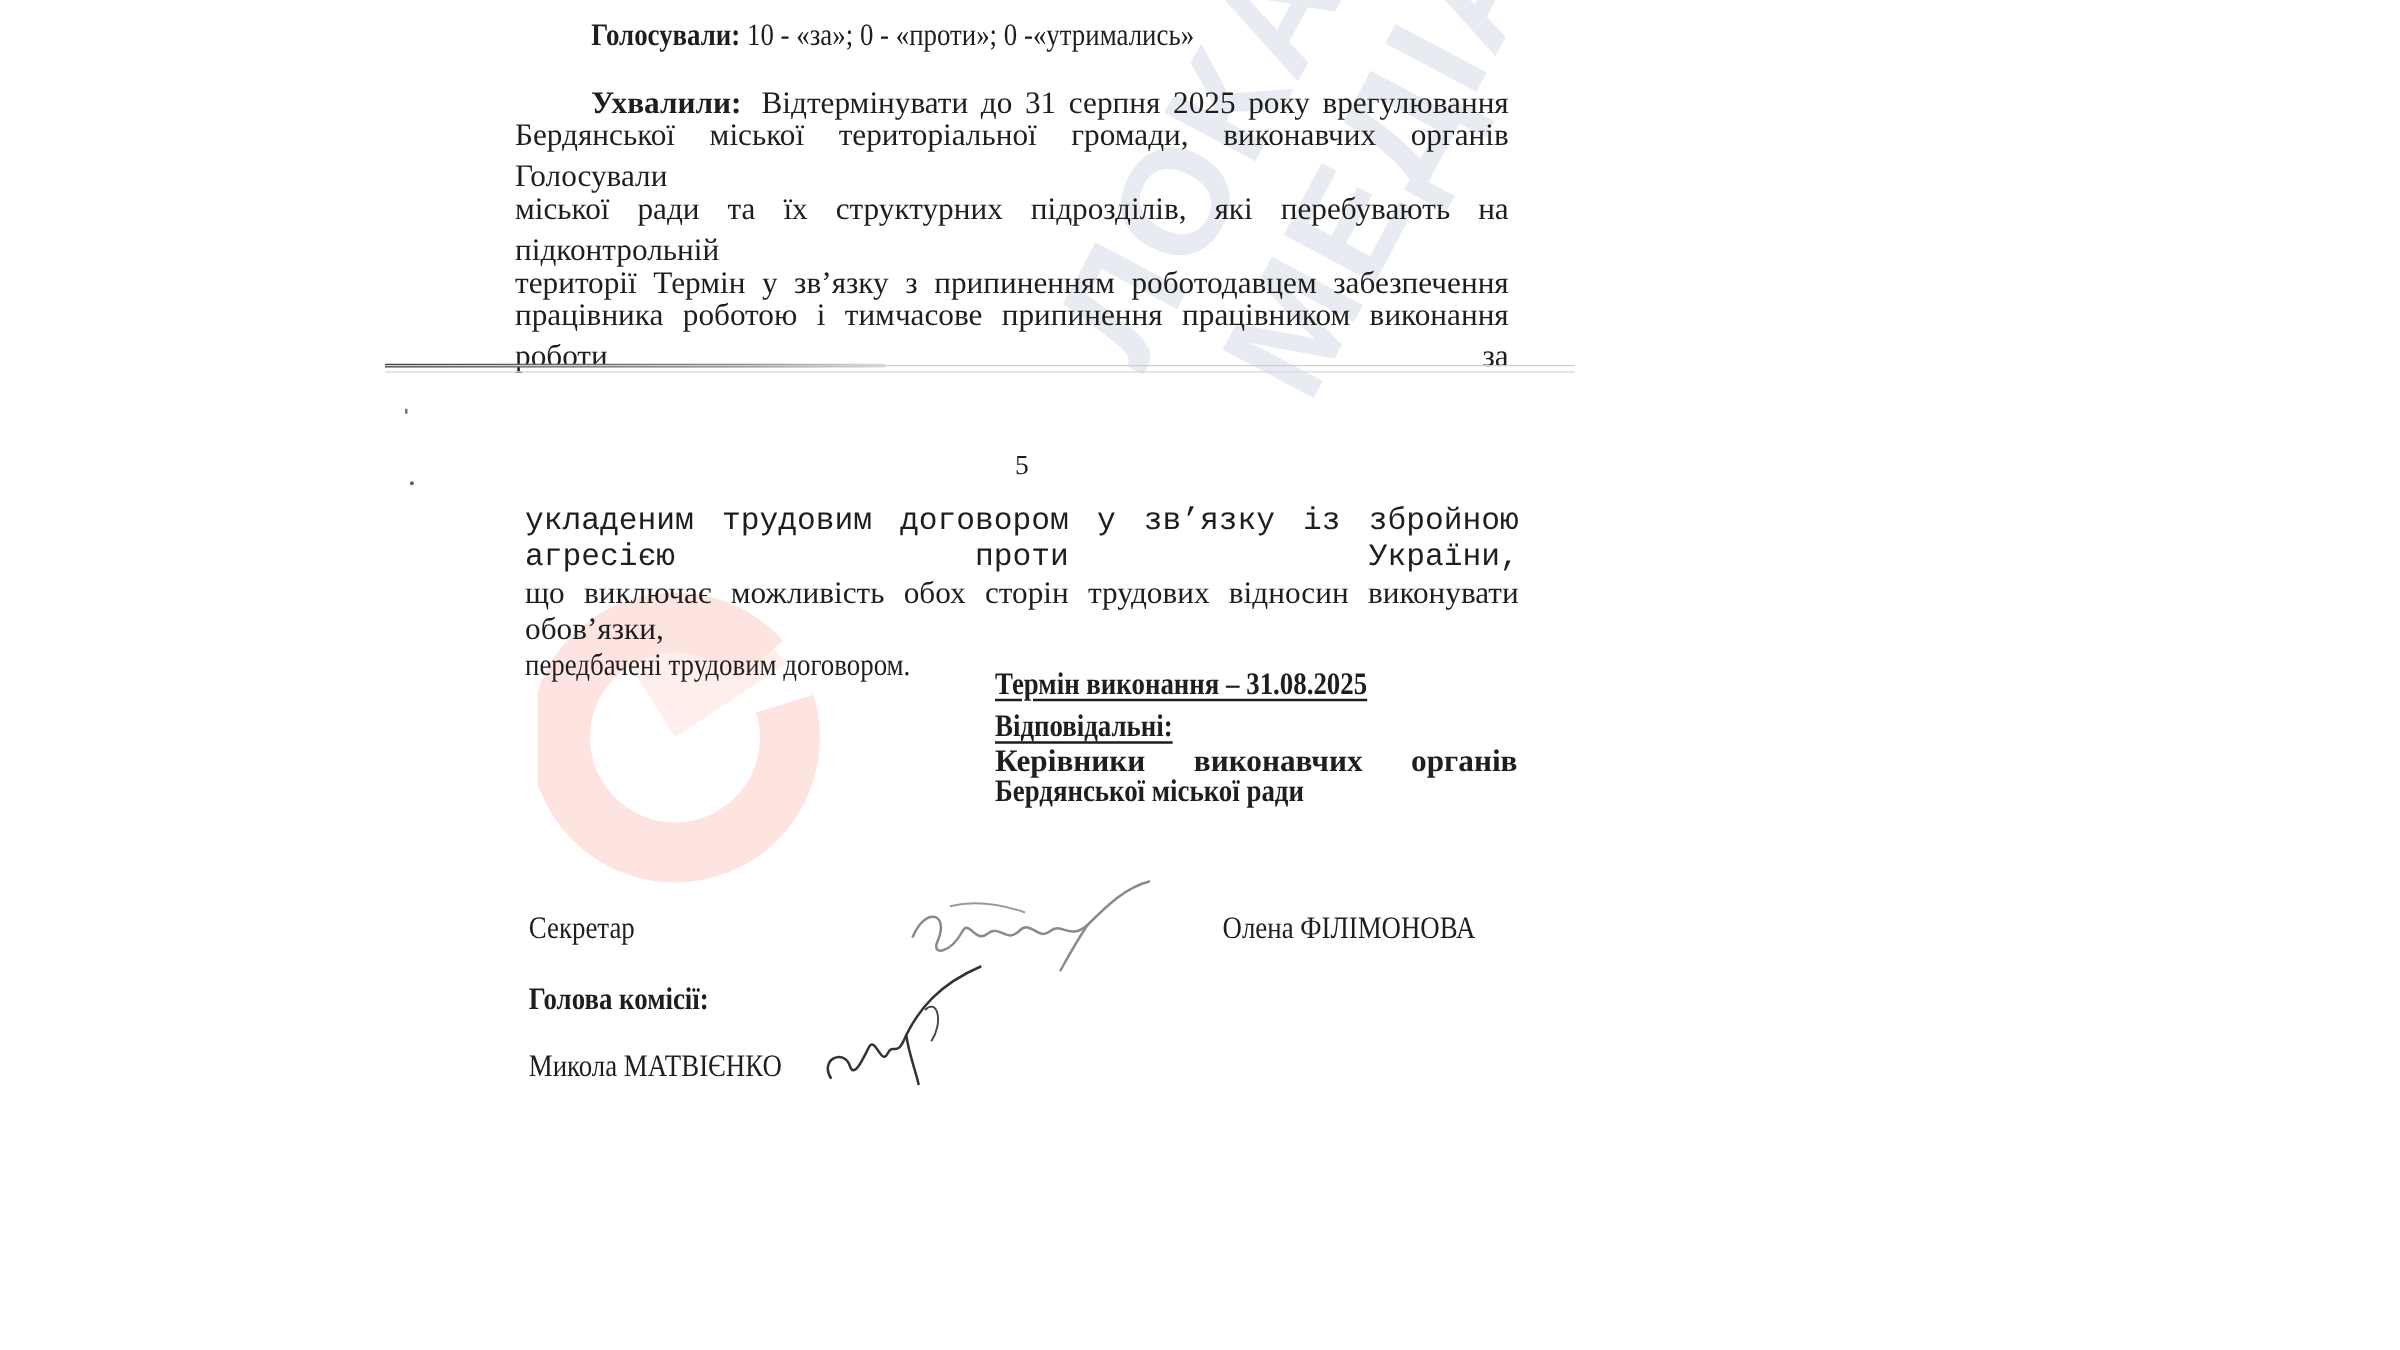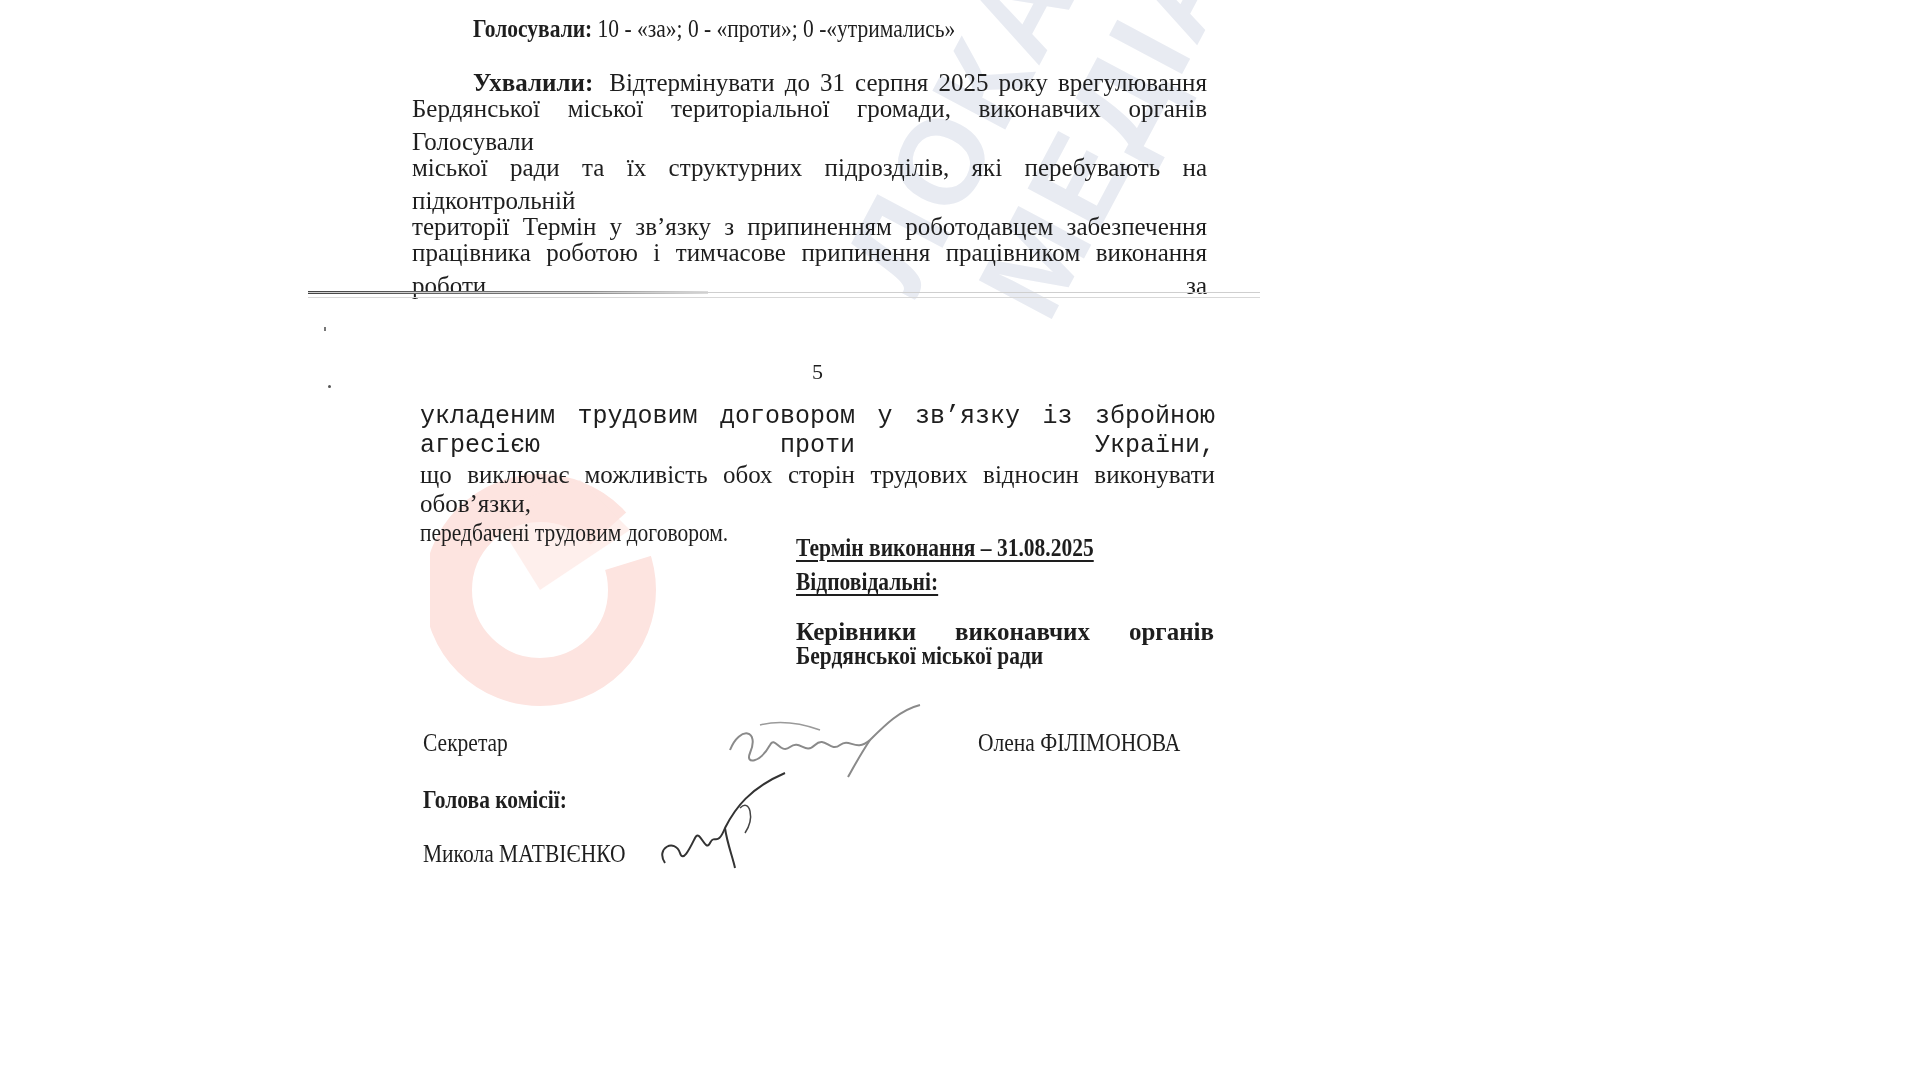--- a/index.html
+++ b/index.html
@@ -56,21 +56,21 @@
 
 <div class="abs" style="left:420px;top:402px;width:795px;">
   <div class="txt just" style="line-height:29px;font-family:Liberation Mono, monospace;">укладеним трудовим договором у зв’язку із збройною агресією проти України,</div>
   <div class="txt just" style="line-height:29px;">що виключає можливість обох сторін трудових відносин виконувати обов’язки,</div>
   <div class="txt cond" style="line-height:29px;">передбачені трудовим договором.</div>
 </div>
 
 <div class="abs txt b u cond" style="left:796px;top:531px;">Термін виконання – 31.08.2025</div>
 <div class="abs txt b u cond" style="left:796px;top:565px;">Відповідальні:</div>
 
-<div class="abs" style="left:796px;top:620px;width:418px;">
+<div class="abs" style="left:796px;top:598px;width:418px;">
   <div class="txt b just" style="line-height:24px;">Керівники виконавчих органів</div>
   <div class="txt b cond" style="line-height:24px;">Бердянської міської ради</div>
 </div>
 
 <div class="abs txt cond" style="left:423px;top:726px;">Секретар</div>
 <svg class="abs" style="left:720px;top:695px;" width="210" height="85" viewBox="0 0 210 85">
   <path d="M10 55 C 20 30, 40 35, 30 58 C 25 70, 40 68, 50 50 C 55 40, 60 60, 70 52 C 80 44, 85 60, 95 50 C 105 40, 110 58, 120 50 C 130 42, 135 58, 150 45 C 165 30, 180 15, 200 10" fill="none" stroke="#8a8a8a" stroke-width="2"></path>
   <path d="M150 45 C 140 60, 132 75, 128 82" fill="none" stroke="#8a8a8a" stroke-width="2"></path>
   <path d="M40 30 C 60 25, 80 28, 100 35" fill="none" stroke="#9a9a9a" stroke-width="1.5"></path>
 </svg>

